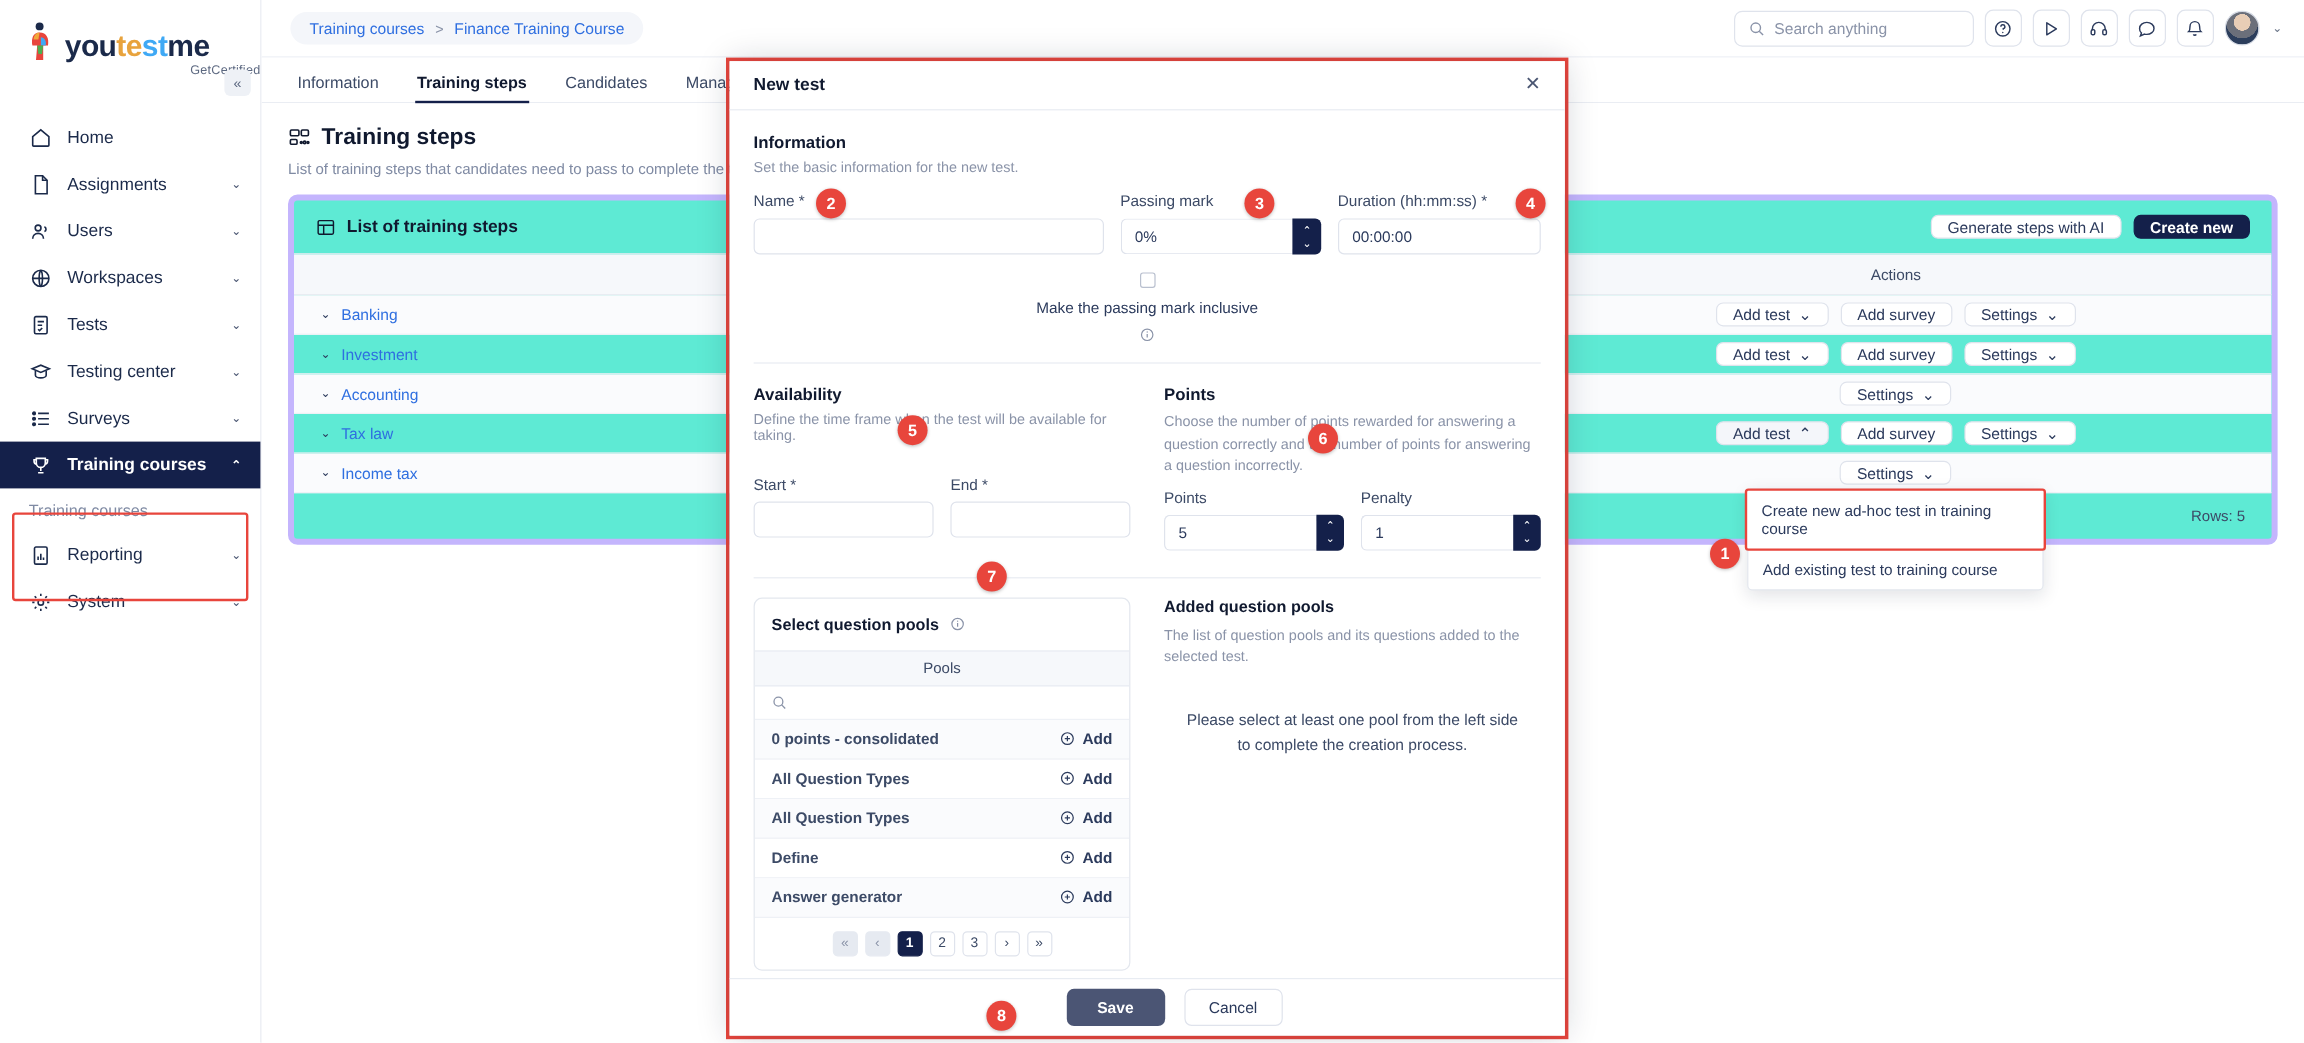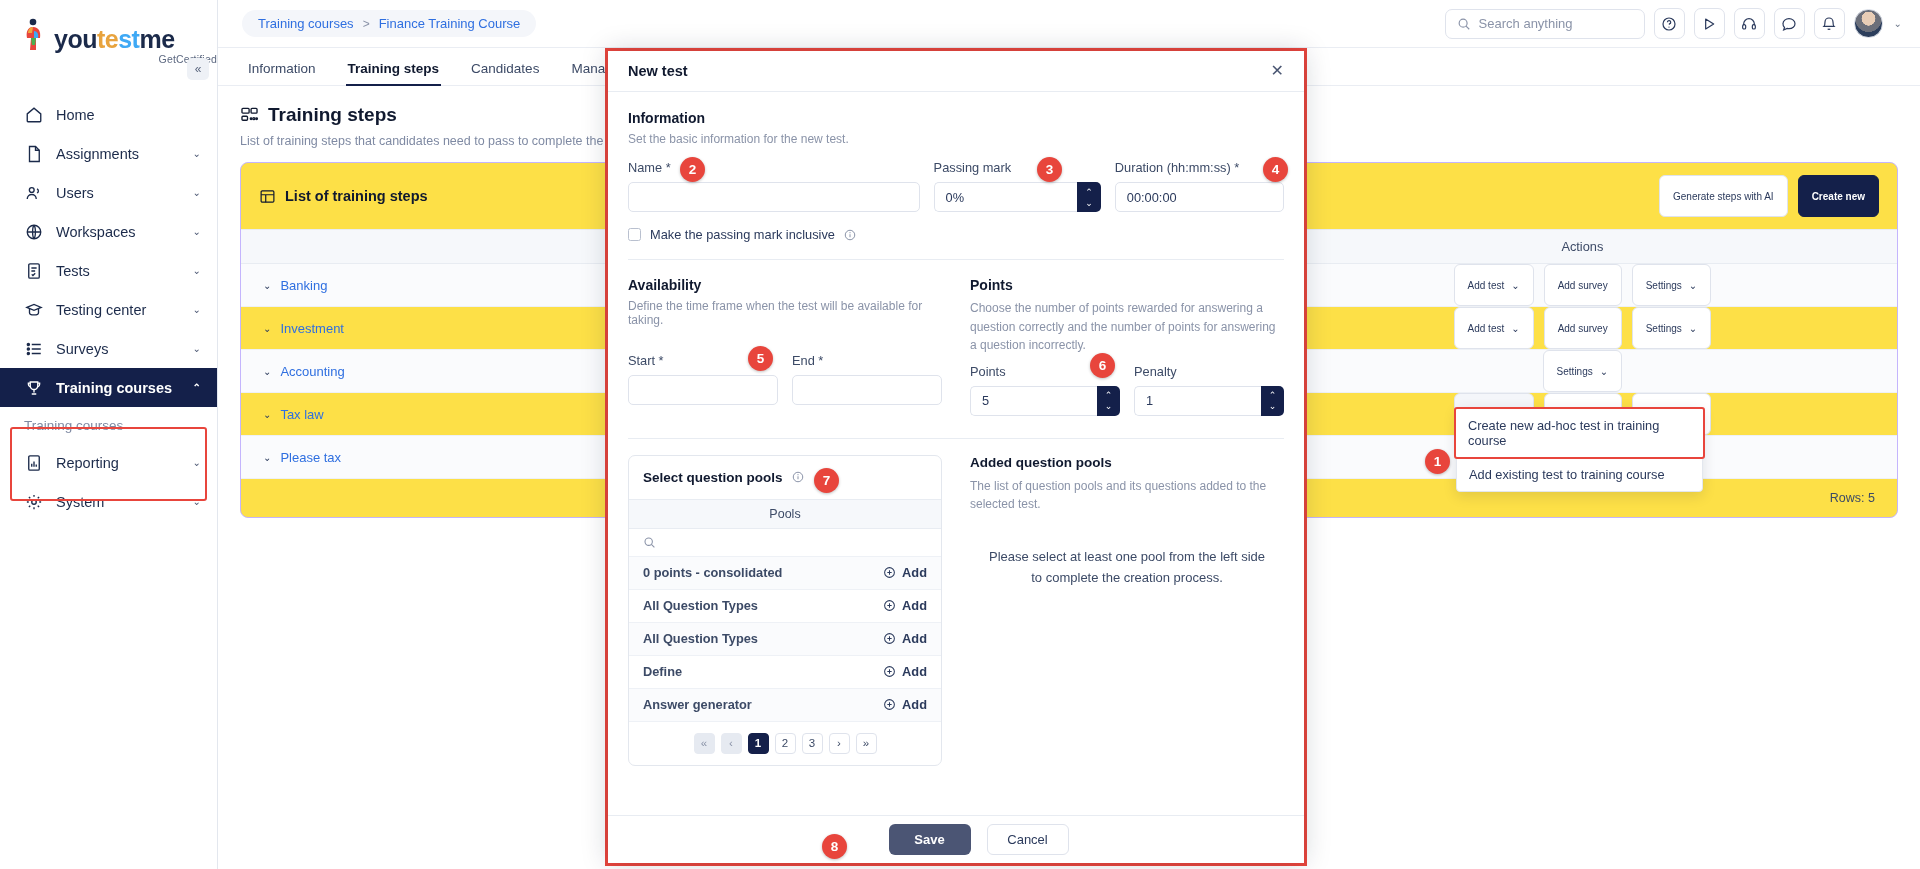--- a/index.html
+++ b/index.html
@@ -89,31 +89,31 @@
     content: ""; position: absolute; left: -2px; right: -2px; bottom: -1px;
     height: 2.5px; background: #14204a;
   }
 
   .content { padding: 18px 22px 0 22px; background: #fff; }
   .page-title-row { display: flex; align-items: center; gap: 9px; }
   .page-title { font-size: 19px; font-weight: 700; color: #10192f; }
   .page-sub { font-size: 12.5px; color: #7f8aa3; margin-top: 8px; }
 
   .card {
-    margin-top: 14px; border: 1px solid #c4b5fd; border-radius: 8px; background: #fde047;
+    margin-top: 14px; border: 5px solid #c4b5fd; border-radius: 8px; background: #5eead4;
     overflow: hidden;
   }
   .card-head {
     display: flex; align-items: center; padding: 12px 18px; gap: 9px;
   }
   .card-head .ttl { font-size: 14.5px; font-weight: 700; color: #10192f; }
   .card-head-actions { margin-left: auto; display: flex; gap: 10px; }
   .btn {
-    height: 42px; border-radius: 6px; border: 1px solid #dfe3ec; background: #fff;
-    font-size: 10px; color: #2b3a5c; padding: 0 13px; display: inline-flex;
+    height: 20px; border-radius: 6px; border: 1px solid #dfe3ec; background: #fff;
+    font-size: 13px; color: #2b3a5c; padding: 0 13px; display: inline-flex;
     align-items: center; gap: 7px; cursor: pointer; white-space: nowrap;
   }
   .btn.primary { background: #14204a; color: #fff; border-color: #14204a; font-weight: 600; }
 
   table.steps { width: 100%; border-collapse: collapse; }
   table.steps th {
     background: #f6f8fb; border-top: 1px solid #e8ecf2; border-bottom: 1px solid #e8ecf2;
     font-size: 12.8px; font-weight: 400; color: #3c4a66; padding: 9px 0; text-align: center;
   }
   table.steps td {
@@ -172,21 +172,21 @@
     font-size: 12.8px; color: #2b3a5c; padding: 0 11px; width: 100%;
     font-family: "Liberation Sans", sans-serif;
   }
   .spinner { display: flex; width: 100%; }
   .spinner .inp { border-top-right-radius: 0; border-bottom-right-radius: 0; border-right: none; }
   .spin-btns {
     width: 28px; background: #14204a; border-radius: 0 5px 5px 0; color: #fff;
     display: flex; flex-direction: column; align-items: center; justify-content: center;
     gap: 1px; font-size: 9px; cursor: pointer; height: 30px;
   }
-  .check-row { display: flex; align-items: center; gap: 9px; margin-top: 15px; }
+  .check-row { display: flex; align-items: center; gap: 9px; margin-top: 15px; flex-direction: column; }
   .cbox { width: 13px; height: 13px; border: 1.4px solid #b9c0cf; border-radius: 2.5px; background:#fff; }
   .check-label { font-size: 12.8px; color: #2b3a5c; }
   .hr { height: 1px; background: #e8ecf2; margin: 17px 0 0 0; }
 
   .two-col { display: flex; gap: 28px; }
   .col { flex: 1; min-width: 0; }
 
   .pools-card { border: 1px solid #e3e7ee; border-radius: 7px; overflow: hidden; }
   .pools-head { padding: 14px 14px; display: flex; align-items: center; gap: 9px; }
   .pools-head .t { font-size: 13.5px; font-weight: 700; color: #10192f; }
@@ -532,21 +532,21 @@
                       <span>Settings</span>
                       <span>⌄</span>
                     </button>
               </div>
                 </td>
             </tr>
             <tr>
               <td>
                   <div class="step-name">
                     <span class="chev">⌄</span>
-                    <span>Please tax</span>
+                    <span>Income tax</span>
                   </div>
                 </td>
               <td>
                   <div class="row-actions">
                 <button class="btn">
                       <span>Settings</span>
                       <span>⌄</span>
                     </button>
               </div>
                 </td>

